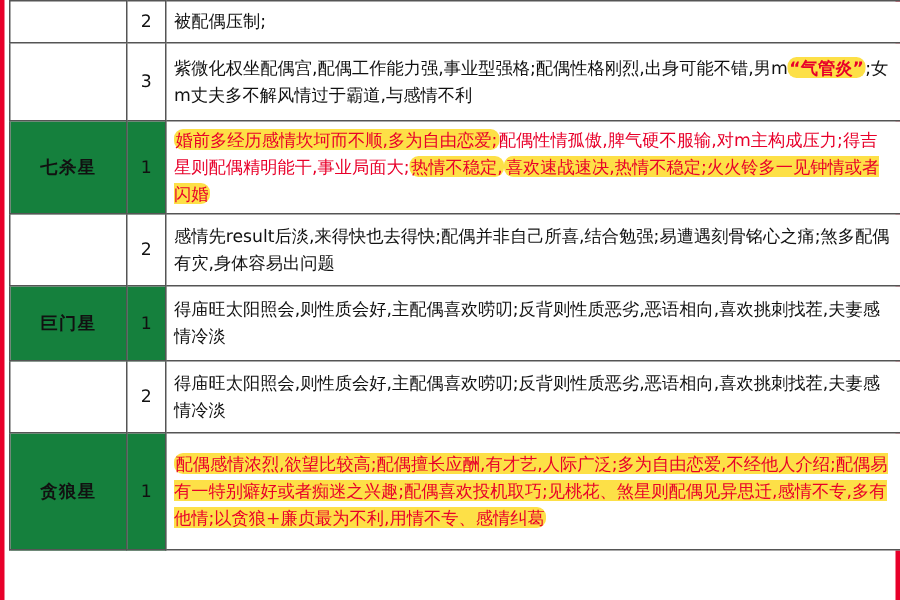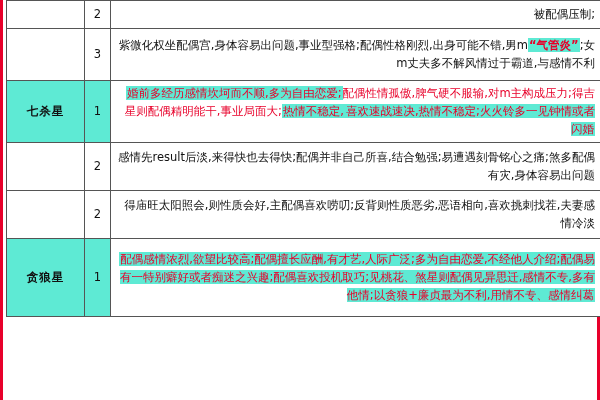--- a/index.html
+++ b/index.html
@@ -45,30 +45,31 @@
     color:#111;
     padding:2px;
   }
   td.num{
     text-align:center;
     font-size:14px;
     color:#111;
     padding:2px;
   }
   td.text{
-    text-align:right;
+    text-align:left;
   }
-  .bg-yellow{background:#5eead4;}
+  .bg-yellow{background:#15803d;}
   .bg-white{background:#ffffff;}
   .red{color:#e8002a;}
   .redtext{color:#e8002a;}
   .black{color:#111;}
   .hl{
-    background:#5eead4;
+    background:#fde047;
     padding:0 1px;
+    border-radius:6px;
   }
   .bold{font-weight:bold;}
   
   .cut-top td{border-top:none;}
 </style>
 </head>
 <body>
 
 <div class="sheet">
   <table class="grid">
@@ -81,35 +82,40 @@
 
       <tr class="cut-top" style="height:28px">
         <td class="star bg-white"></td>
         <td class="num bg-white">2</td>
         <td class="text bg-white black">被配偶压制;</td>
       </tr>
 
       <tr style="height:52px">
         <td class="star bg-white"></td>
         <td class="num bg-white">3</td>
-        <td class="text bg-white"><span class="black">紫微化权坐配偶宫,身体容易出问题,事业型强格;配偶性格刚烈,出身可能不错,男m</span><span class="red bold hl">“气管炎”</span><span class="black">;女m丈夫多不解风情过于霸道,与感情不利</span></td>
+        <td class="text bg-white"><span class="black">紫微化权坐配偶宫,配偶工作能力强,事业型强格;配偶性格刚烈,出身可能不错,男m</span><span class="red bold hl">“气管炎”</span><span class="black">;女m丈夫多不解风情过于霸道,与感情不利</span></td>
       </tr>
 
       <tr style="height:62px">
         <td class="star bg-yellow">七杀星</td>
         <td class="num bg-yellow red">1</td>
         <td class="text bg-white"><span class="redtext hl">婚前多经历感情坎坷而不顺,多为自由恋爱;</span><span class="redtext">配偶性情孤傲,脾气硬不服输,对m主构成压力;得吉星则配偶精明能干,事业局面大;</span><span class="redtext hl">热情不稳定,</span><span class="redtext hl">喜欢速战速决,热情不稳定;火火铃多一见钟情或者闪婚</span></td>
       </tr>
 
       <tr style="height:48px">
         <td class="star bg-white"></td>
         <td class="num bg-white">2</td>
         <td class="text bg-white black">感情先result后淡,来得快也去得快;配偶并非自己所喜,结合勉强;易遭遇刻骨铭心之痛;煞多配偶有灾,身体容易出问题</td>
       </tr>
 
+      <tr style="height:50px">
+        <td class="star bg-yellow">巨门星</td>
+        <td class="num bg-yellow red">1</td>
+        <td class="text bg-white black">得庙旺太阳照会,则性质会好,主配偶喜欢唠叨;反背则性质恶劣,恶语相向,喜欢挑刺找茬,夫妻感情冷淡</td>
+      </tr>
 
       <tr style="height:48px">
         <td class="star bg-white"></td>
         <td class="num bg-white">2</td>
         <td class="text bg-white black">得庙旺太阳照会,则性质会好,主配偶喜欢唠叨;反背则性质恶劣,恶语相向,喜欢挑刺找茬,夫妻感情冷淡</td>
       </tr>
 
       <tr style="height:78px">
         <td class="star bg-yellow">贪狼星</td>
         <td class="num bg-yellow red">1</td>

